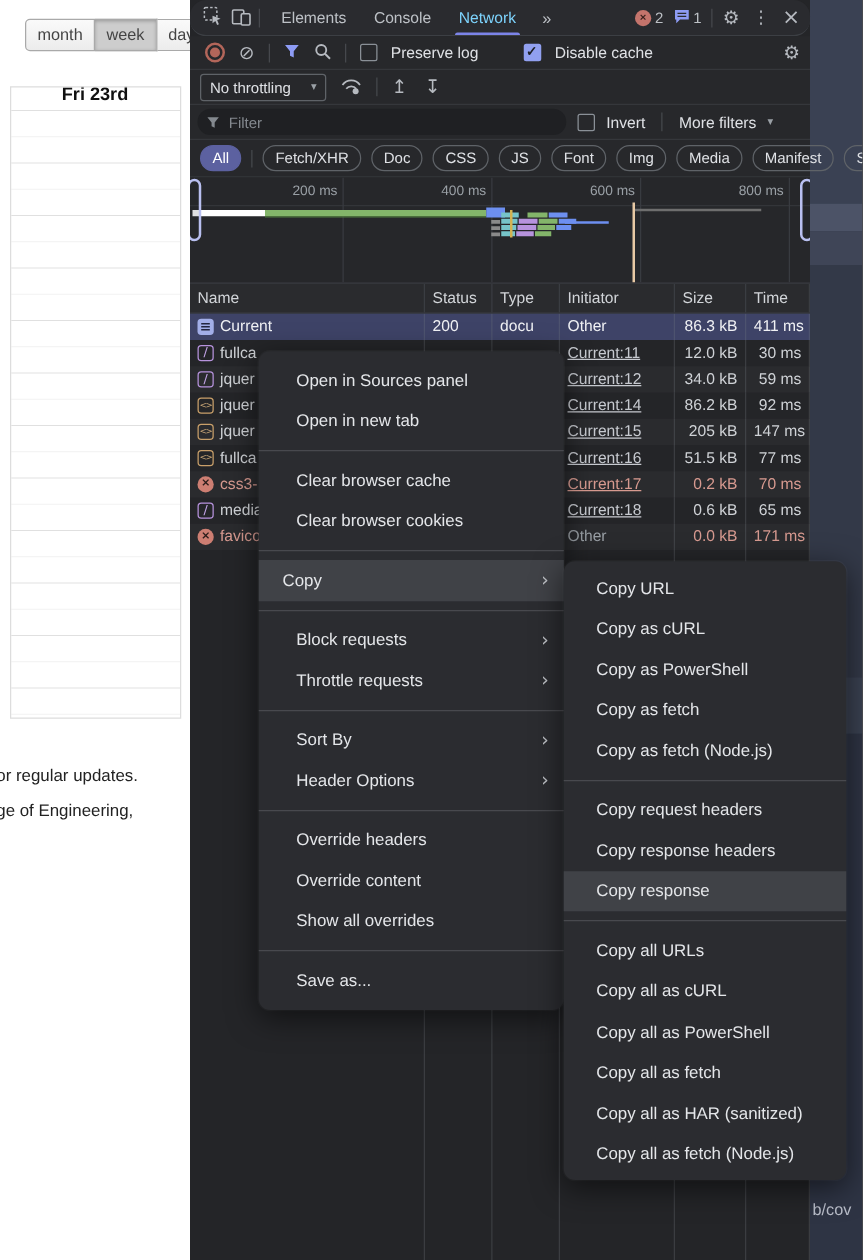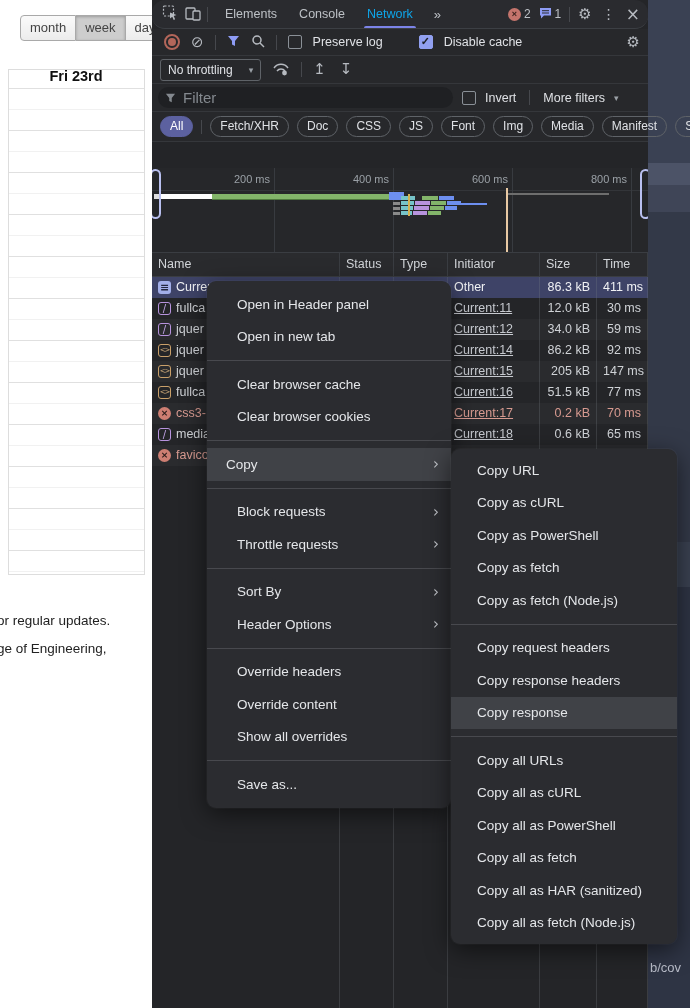--- a/index.html
+++ b/index.html
@@ -30,21 +30,21 @@
 
   
   .devtools{position:absolute;left:152px;top:0;width:496px;height:100%;background:#242528;
             color:#dadce0;font-size:12px;display:flex;flex-direction:column;}
   .icn{color:#b6bac0;font-family:"DejaVu Sans",sans-serif;line-height:1;}
   .vsep{width:1px;height:15px;background:#46484d;flex:none;}
 
   .dt-tabbar{height:28px;flex:none;background:#2a2b2f;border-bottom:1px solid #3c3f44;
              display:flex;align-items:center;padding:0 8px 0 10px;gap:6px;border-radius:13px;}
   .tab{padding:0 11px;height:28px;line-height:28px;font-size:12.5px;color:#bdc1c6;position:relative;flex:none;}
-  .tab.active{color:#0ea5e9;}
+  .tab.active{color:#7dd3fc;}
   .tab.active::after{content:"";position:absolute;left:8px;right:8px;bottom:0;height:2.5px;
                      background:#7c84e8;border-radius:2px 2px 0 0;}
   .chev{color:#bdc1c6;font-size:13px;padding:0 4px;}
   .badge-wrap{display:flex;align-items:center;gap:3px;margin-left:auto;}
   .err-badge{width:13px;height:13px;border-radius:50%;background:#c4746c;color:#38201c;
              font-size:9px;font-weight:bold;display:flex;align-items:center;justify-content:center;}
   .count{color:#bdc1c6;font-size:12px;}
 
   .dt-toolbar{height:26px;flex:none;background:#27282b;border-bottom:1px solid #35373b;
               display:flex;align-items:center;padding:0 8px 0 12px;gap:11px;}
@@ -59,31 +59,31 @@
   .dt-conditions{height:27px;flex:none;background:#27282b;border-bottom:1px solid #35373b;
                  display:flex;align-items:center;padding:0 8px;gap:11px;}
   .select{height:20px;border:1px solid #5f6368;border-radius:3px;display:flex;align-items:center;
           gap:16px;padding:0 7px;color:#e0e2e6;font-size:12px;}
   .caret{color:#9aa0a6;font-size:9px;font-family:"DejaVu Sans",sans-serif;}
 
   .dt-filterbar{height:27px;flex:none;background:#27282b;border-bottom:1px solid #35373b;
                 display:flex;align-items:center;padding:0 8px 0 6px;gap:9px;}
   .fpill{flex:0 0 281px;height:21px;background:#1f2023;border-radius:11px;display:flex;
          align-items:center;gap:7px;padding:0 7px;}
-  .fpill .ph{color:#84898f;font-size:15px;text-align:right;}
+  .fpill .ph{color:#84898f;font-size:12px;text-align:right;}
 
   .dt-chips{flex:none;background:#27282b;border-bottom:1px solid #35373b;
             padding:4px 0 4px 8px;display:flex;flex-direction:row;gap:4px;}
   .chiprow{display:flex;align-items:center;gap:8px;}
   .chip{height:19px;line-height:19px;padding:0 9px;border:1px solid #5f6368;border-radius:11px;
         font-size:12px;color:#dfe1e5;flex:none;}
   .chip.selected{background:#5c61a0;border-color:#5c61a0;color:#fff;}
 
   .dt-overview{height:84px;flex:none;position:relative;background:#26272a;
-               border-bottom:1px solid #3a3d42;overflow:hidden;margin-top:26px;}
+               border-bottom:1px solid #3a3d42;overflow:hidden;}
   .ov-line{position:absolute;top:0;bottom:0;width:1px;background:#383b40;}
   .ov-hline{position:absolute;left:0;right:0;top:22px;height:1px;background:#333539;}
   .ov-label{position:absolute;top:5px;width:56px;text-align:right;font-size:11px;color:#9aa0a6;}
   .bar{position:absolute;}
   .handle{position:absolute;top:1px;width:7px;height:46px;border:2px solid #b9c0f0;
           border-radius:6px;background:rgba(35,37,45,.15);}
 
   .dt-thead{height:23px;flex:none;display:flex;background:#2a2b2e;border-bottom:1px solid #3a3d42;}
   .hcell{line-height:23px;padding-left:6px;font-size:12.5px;color:#d2d5d9;
          border-right:1px solid #3a3d42;box-sizing:border-box;flex:none;}
@@ -413,21 +413,21 @@
         <div class="tcell" style="width: 54px;"></div>
         <div class="tcell" style="width: 54px;"></div>
         <div class="tcell" style="width: 92px;"></div>
         <div class="tcell" style="width: 57px;"></div>
         <div class="tcell" style="width: 51px;"></div>
       </div>
   </div>
 
   <div class="menu" id="ctxMenu">
       <div class="mi">
-        <span>Open in Header panel</span>
+        <span>Open in Sources panel</span>
       </div>
       <div class="mi">
         <span>Open in new tab</span>
       </div>
       <div class="msep"></div>
       <div class="mi">
         <span>Clear browser cache</span>
       </div>
       <div class="mi">
         <span>Clear browser cookies</span>

